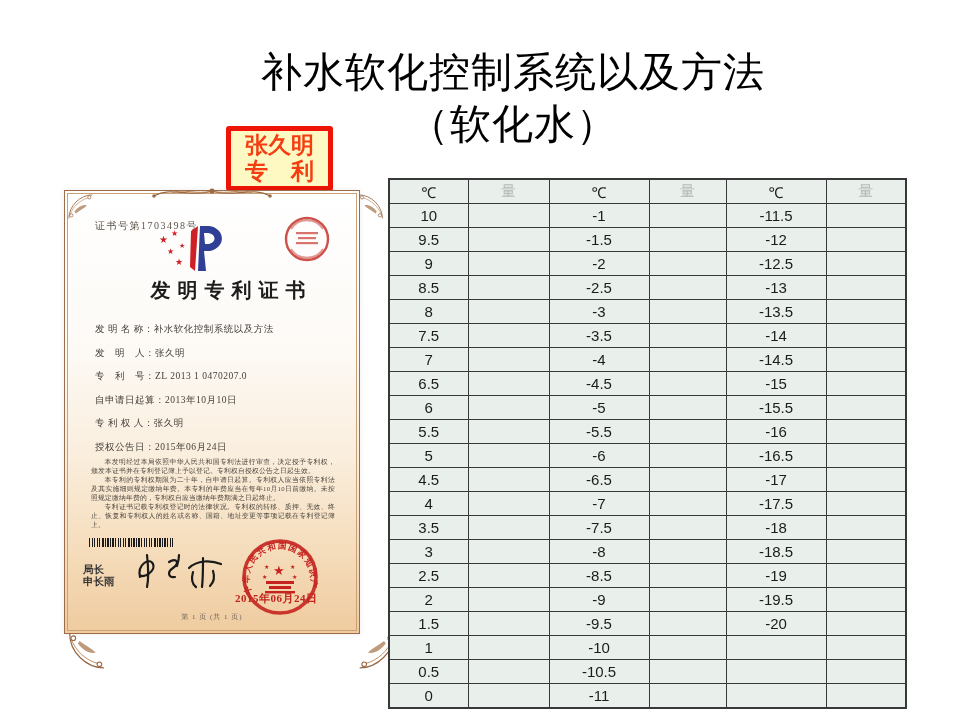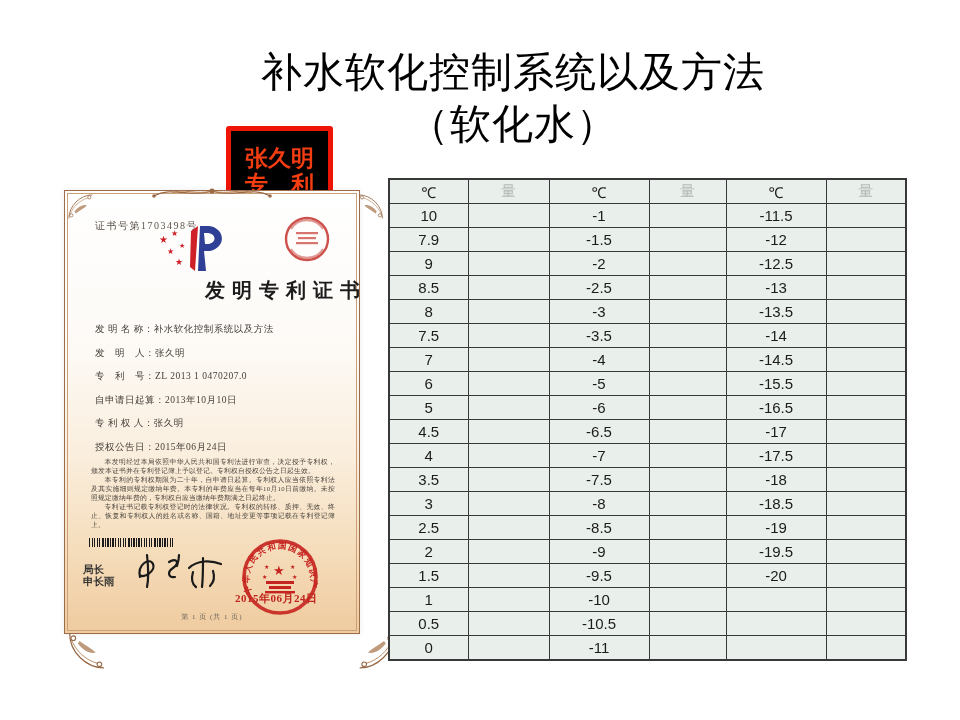--- a/index.html
+++ b/index.html
@@ -9,45 +9,45 @@
   }
   
   .title{
     position:absolute;top:46px;left:0;width:930px;text-align:center;
     font-family:"Liberation Serif",serif;font-weight:400;color:#000;
     font-size:41px;line-height:52px;letter-spacing:1px;margin-left:48px;
   }
   
   .badge{
     position:absolute;left:226px;top:126px;width:97px;height:54px;
-    background:#000000;border:5px solid #ee1506;border-radius:3px;
+    background:#fef9c3;border:5px solid #ee1506;border-radius:3px;
     text-align:center;color:#f53d12;font-weight:700;
     font-family:"Liberation Sans",sans-serif;
-    font-size:23px;line-height:26px;padding-top:14px;
+    font-size:23px;line-height:26px;padding-top:1px;
   }
   
   .cert{
     position:absolute;left:40px;top:190px;width:294px;height:442px;
     border:1px solid #9c6c4a;
     background:linear-gradient(180deg,#ffffff 0%,#fdfaf6 35%,#faeedd 60%,#f5dcba 82%,#efcb9f 100%);
     box-shadow:0 0 6px rgba(0,0,0,0.08);
     margin-left:24px;
   }
   .cert-inner-border{
     position:absolute;left:2px;top:2px;right:2px;bottom:2px;
     border:1px solid #c9a077;pointer-events:none;
   }
   .cert-no{
     position:absolute;left:30px;top:28px;font-size:10px;letter-spacing:1.5px;
     color:#5a5248;
   }
   .cert-logo{position:absolute;left:92px;top:32px;}
   .seal-small{position:absolute;left:218px;top:24px;opacity:.85;}
   .cert-heading{
-    position:absolute;left:8px;top:86px;width:100%;text-align:right;
+    position:absolute;left:16px;top:86px;width:100%;text-align:center;
     font-size:20px;font-weight:700;letter-spacing:7px;padding-left:7px;
     box-sizing:border-box;color:#1c1c1c;
   }
   .cert-fields{position:absolute;left:30px;top:127px;width:236px;}
   .cert-field{
     font-size:9.5px;color:#45403a;height:23.5px;line-height:23.5px;
     white-space:nowrap;letter-spacing:.5px;
   }
   .cert-paras{position:absolute;left:26px;top:266px;width:244px;}
   .cert-paras p{
@@ -248,21 +248,21 @@
     <tbody>
         <tr>
           <td>10</td>
           <td></td>
           <td>-1</td>
           <td></td>
           <td>-11.5</td>
           <td></td>
         </tr>
         <tr>
-          <td>7.9</td>
+          <td>9.5</td>
           <td></td>
           <td>-1.5</td>
           <td></td>
           <td>-12</td>
           <td></td>
         </tr>
         <tr>
           <td>9</td>
           <td></td>
           <td>-2</td>
@@ -296,25 +296,41 @@
         </tr>
         <tr>
           <td>7</td>
           <td></td>
           <td>-4</td>
           <td></td>
           <td>-14.5</td>
           <td></td>
         </tr>
         <tr>
+          <td>6.5</td>
+          <td></td>
+          <td>-4.5</td>
+          <td></td>
+          <td>-15</td>
+          <td></td>
+        </tr>
+        <tr>
           <td>6</td>
           <td></td>
           <td>-5</td>
           <td></td>
           <td>-15.5</td>
+          <td></td>
+        </tr>
+        <tr>
+          <td>5.5</td>
+          <td></td>
+          <td>-5.5</td>
+          <td></td>
+          <td>-16</td>
           <td></td>
         </tr>
         <tr>
           <td>5</td>
           <td></td>
           <td>-6</td>
           <td></td>
           <td>-16.5</td>
           <td></td>
         </tr>

